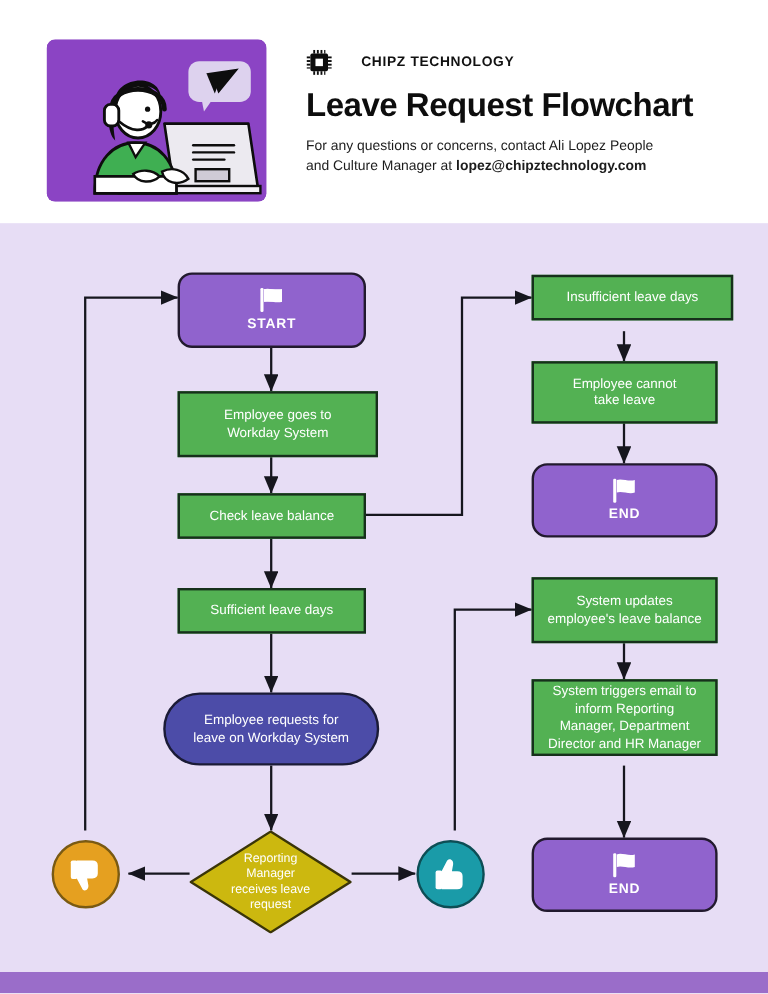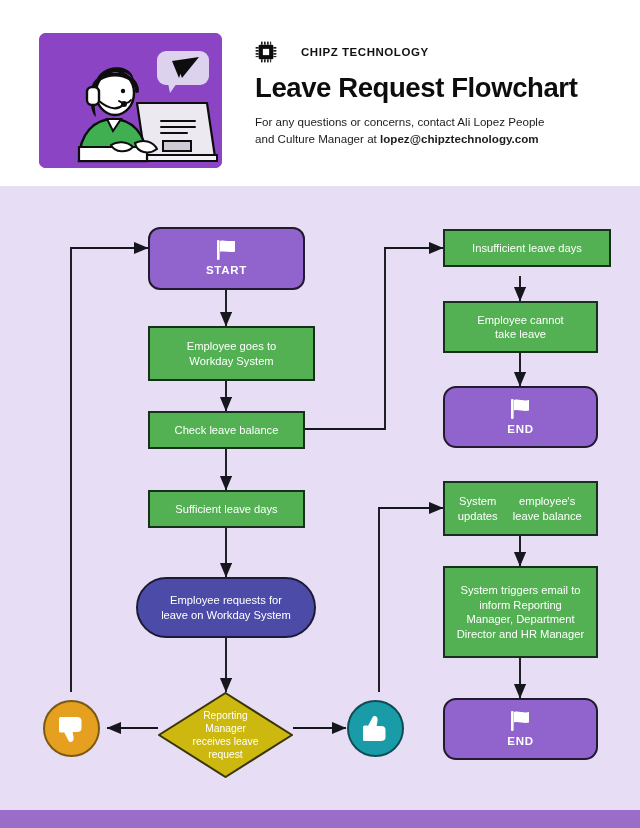--- a/index.html
+++ b/index.html
@@ -257,26 +257,26 @@
     </div>
 
     <div class="node term" style="left:443px;top:200px;width:155px;height:62px;">
       <svg class="flagicon" viewBox="0 0 26 22" xmlns="http://www.w3.org/2000/svg">
         <rect x="3" y="1" width="2.6" height="20" rx="1.1" fill="#ffffff"></rect>
         <path d="M6 2 C10 0.4 16 3.6 21 2 L21 12.5 C16 14.1 10 10.9 6 12.5 Z" fill="#ffffff"></path>
       </svg>
       <div class="termlabel">END</div>
     </div>
 
-    <div class="node proc" style="left:443px;top:295px;width:155px;height:55px;flex-direction:row;">
+    <div class="node proc" style="left:443px;top:295px;width:155px;height:55px;flex-direction:column;">
       <div>System updates</div>
       <div>employee's leave balance</div>
     </div>
 
-    <div class="node proc" style="left:443px;top:380px;width:155px;height:92px;flex-direction:column;">
+    <div class="node proc" style="left:443px;top:380px;width:155px;height:64px;flex-direction:column;">
       <div>System triggers email to</div>
       <div>inform Reporting</div>
       <div>Manager, Department</div>
       <div>Director and HR Manager</div>
     </div>
 
     <div class="node term" style="left:443px;top:512px;width:155px;height:62px;">
       <svg class="flagicon" viewBox="0 0 26 22" xmlns="http://www.w3.org/2000/svg">
         <rect x="3" y="1" width="2.6" height="20" rx="1.1" fill="#ffffff"></rect>
         <path d="M6 2 C10 0.4 16 3.6 21 2 L21 12.5 C16 14.1 10 10.9 6 12.5 Z" fill="#ffffff"></path>

